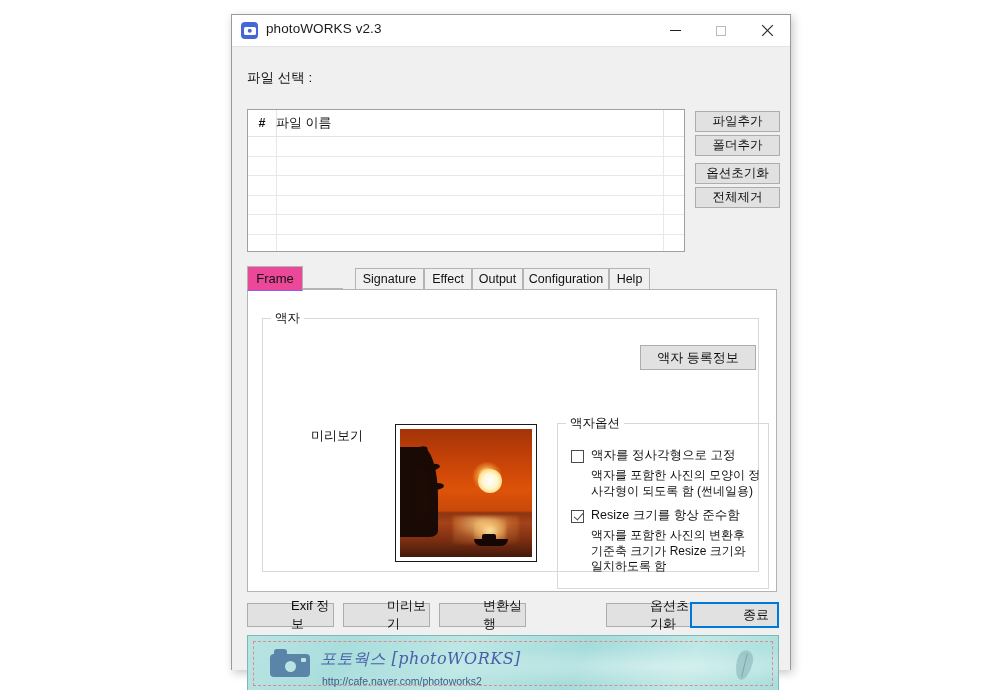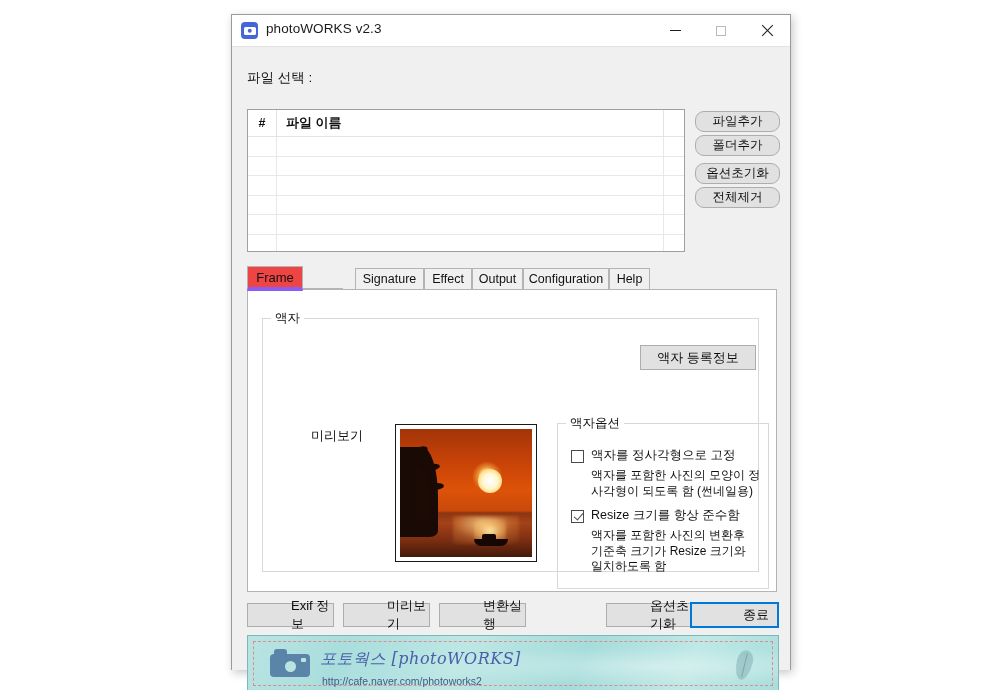--- a/index.html
+++ b/index.html
@@ -141,22 +141,22 @@
     background: #ffffff;
   }
   .fl-head .col-num {
     position: absolute; left: 0; top: 0; width: 28px; height: 26px;
     border-right: 1px solid #e3e3e3;
     display: flex; align-items: center; justify-content: center;
     font-size: 12.5px; color: #111; font-weight: bold;
   }
   .fl-head .col-name {
     position: absolute; left: 28px; top: 0; right: 40px; height: 26px;
-    display: flex; align-items: center; padding-left: 10px;
-    font-size: 13px; color: #111; font-weight: bold;
+    display: flex; align-items: center; 
+    font-size: 13px; color: #111;
   }
   .fl-head .col-end {
     position: absolute; right: 0; top: 0; width: 20px; height: 26px;
     border-left: 1px solid #e3e3e3;
   }
   .fl-row {
     position: relative;
     height: 18.5px;
     border-bottom: 1px solid #e8e8e8;
   }
@@ -180,21 +180,20 @@
     align-items: center;
     justify-content: center;
     font-family: "Liberation Sans", "DejaVu Sans", sans-serif;
     user-select: none;
   }
   .side-btn {
     position: absolute;
     left: 463px;
     width: 85px;
     height: 21px;
-    border-radius: 9px;
   }
   .sb1 { top: 64px; }
   .sb2 { top: 88px; }
   .sb3 { top: 116px; }
   .sb4 { top: 140px; }
 
   
   .tabstrip {
     position: absolute;
     left: 15px;
@@ -212,22 +211,22 @@
     font-size: 12.5px;
     color: #111;
     display: flex;
     align-items: center;
     justify-content: center;
     padding: 0 8px;
   }
   .tab.active {
     top: 0;
     height: 25px;
-    background: #ef4444;
-    border-bottom: 4px solid #8b5cf6;
+    background: #ec4899;
+    border-bottom: 1px solid #8b5cf6;
     z-index: 3;
     font-size: 13px;
   }
   .tabpanel {
     position: absolute;
     left: 15px;
     top: 242px;
     width: 530px;
     height: 303px;
     background: #ffffff;

